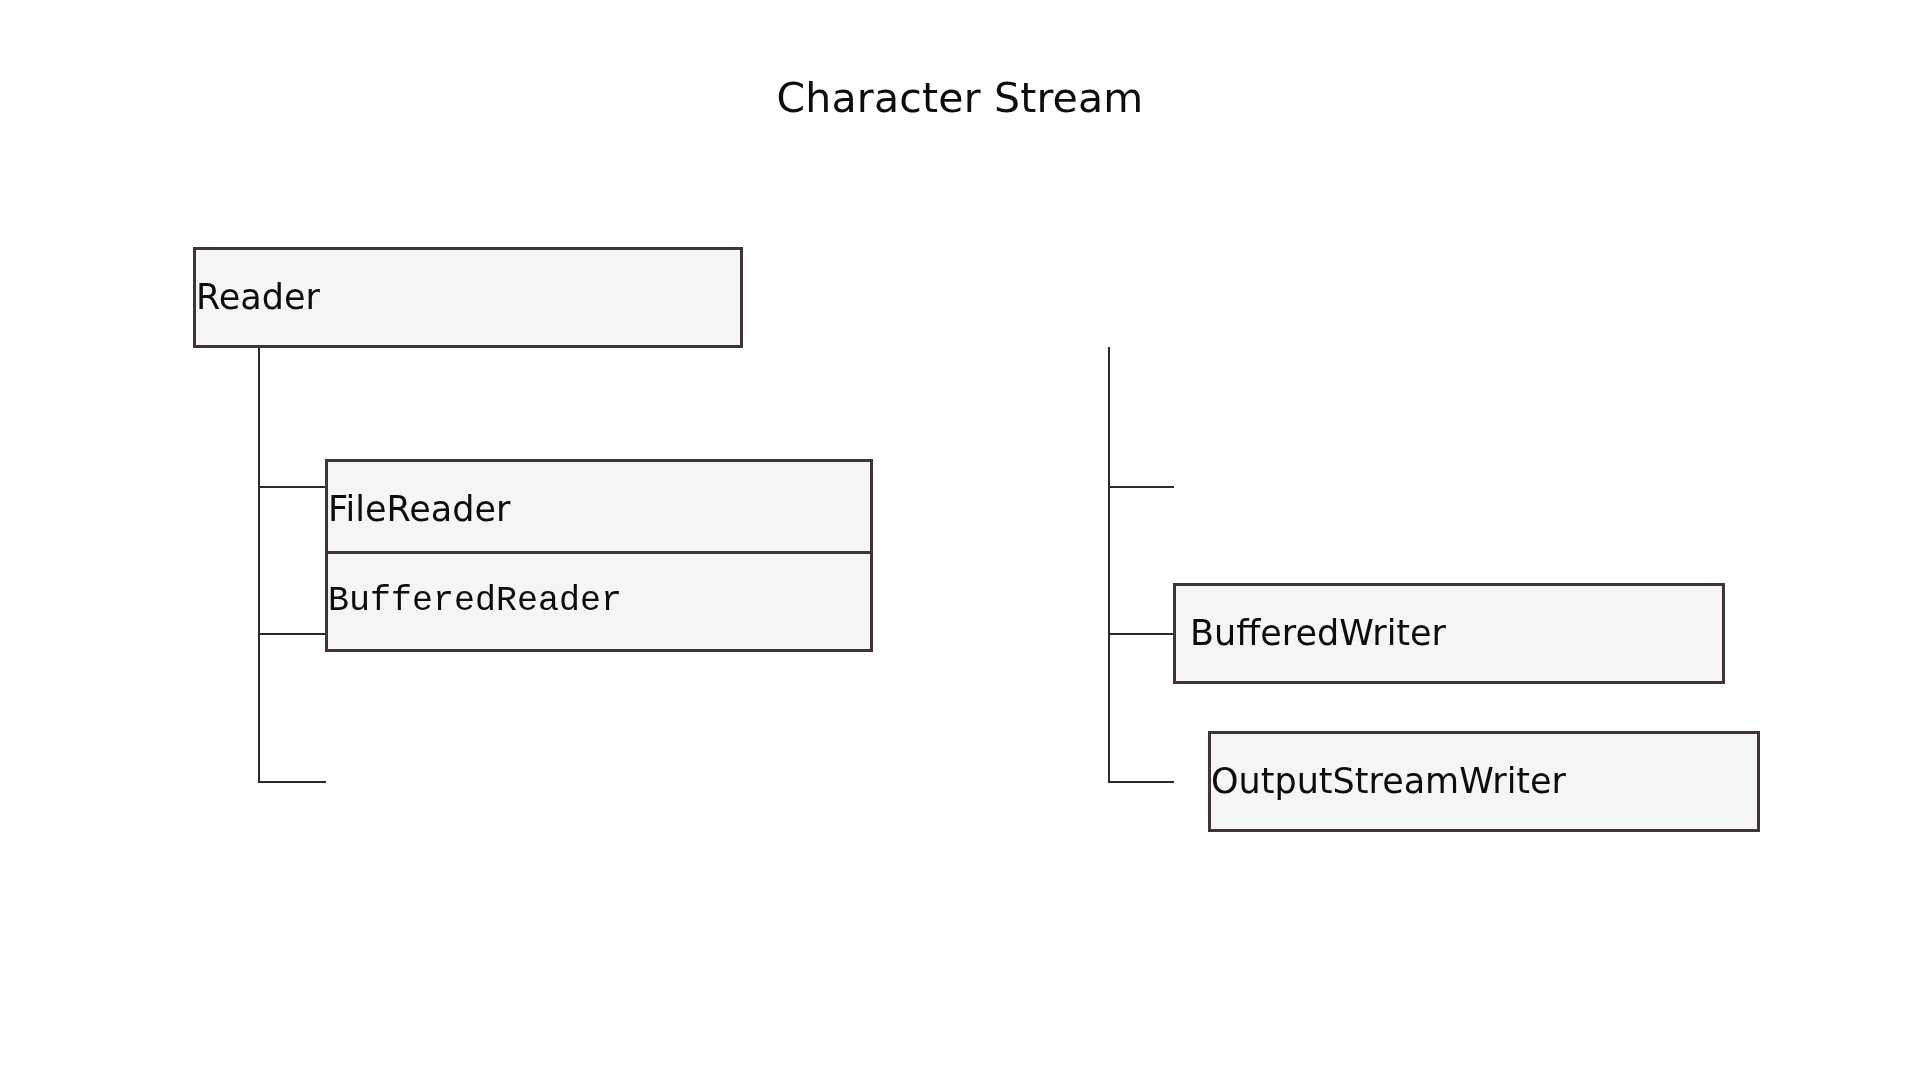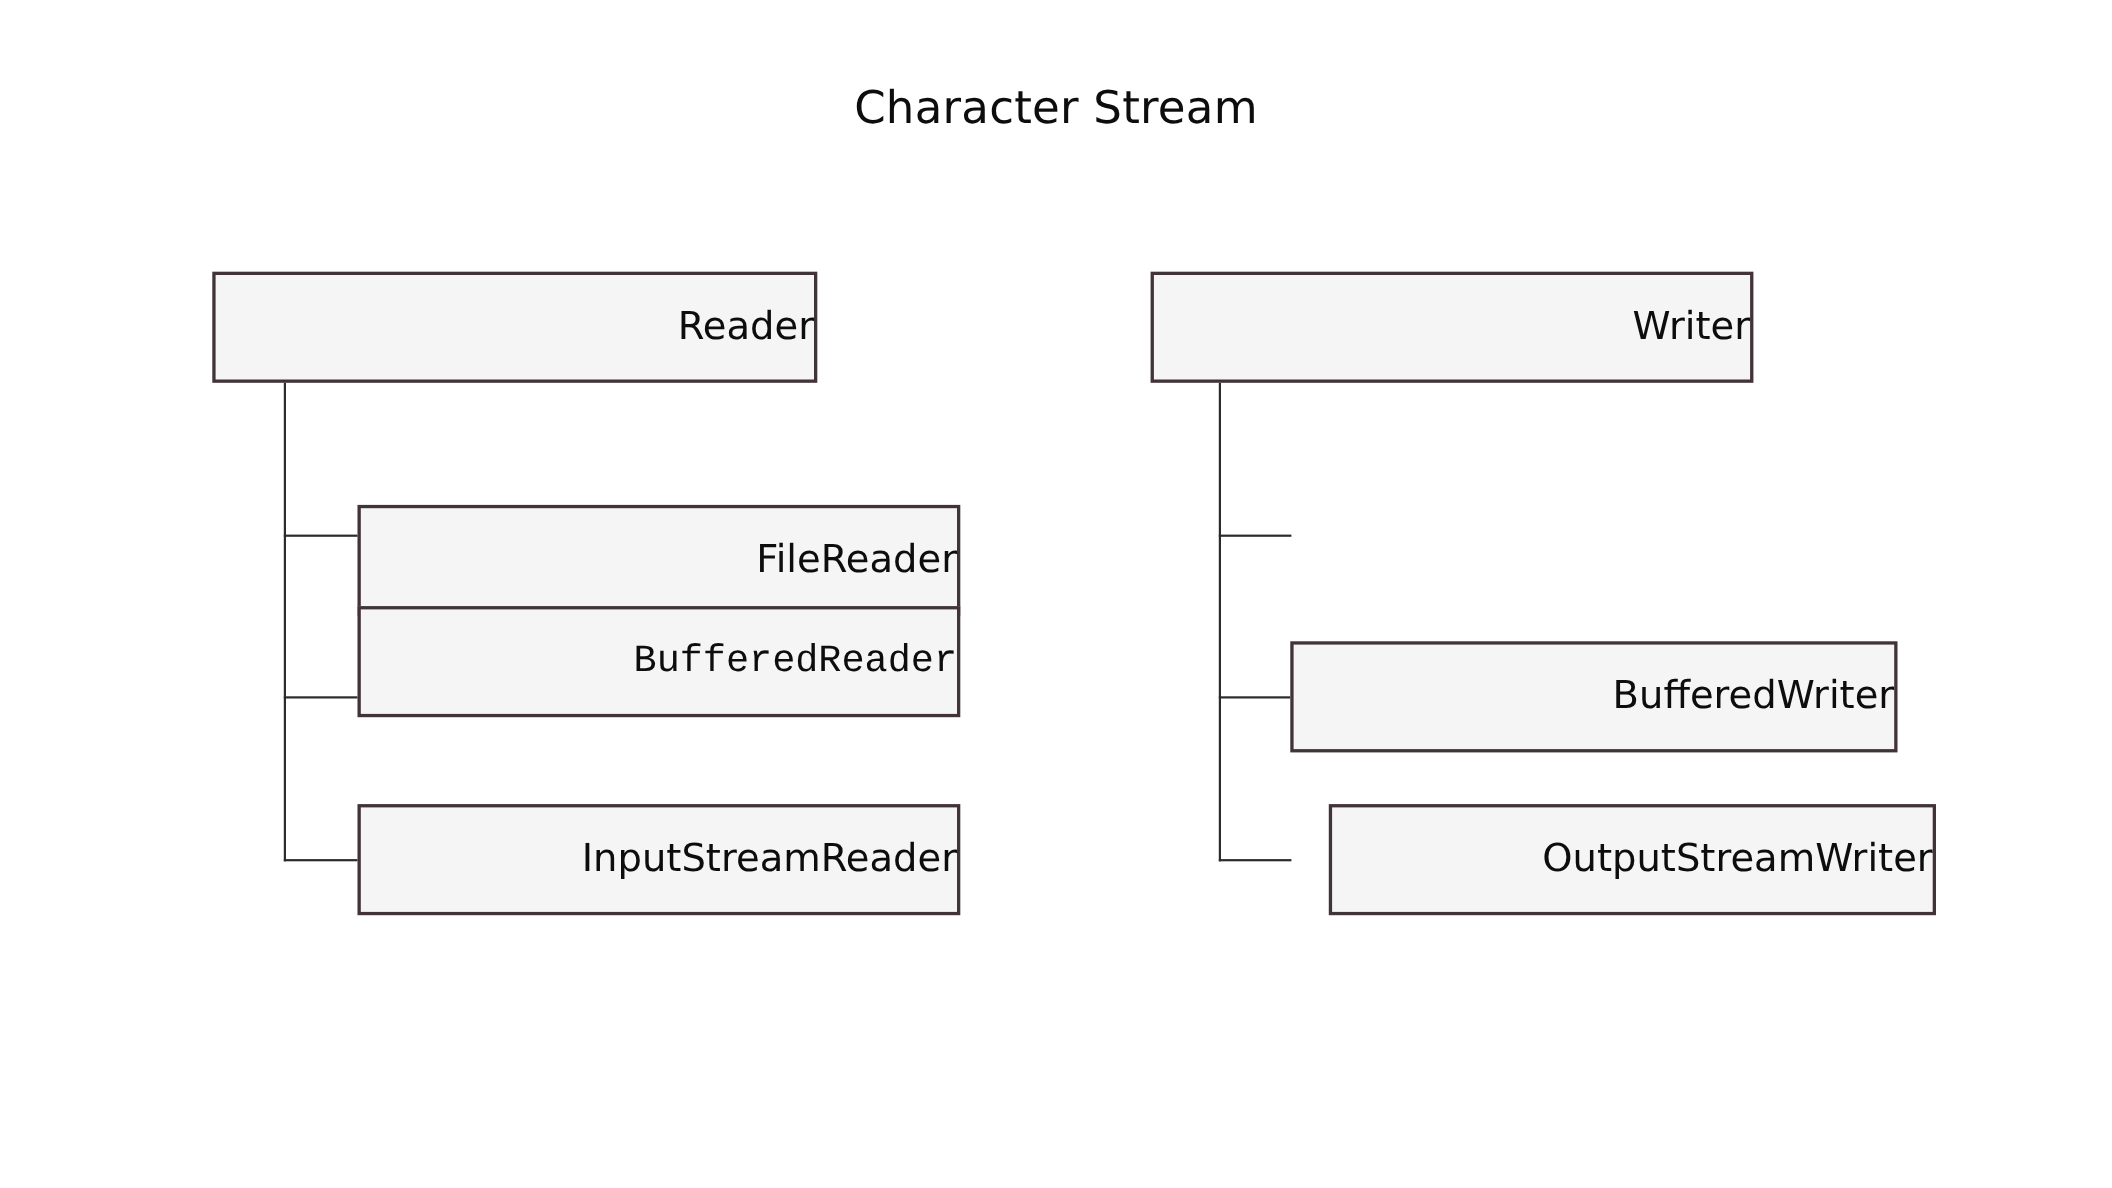--- a/index.html
+++ b/index.html
@@ -37,21 +37,21 @@
   }
 
   
   .node {
     position: absolute;
     box-sizing: border-box;
     background: #f5f5f5;
     border: 3px solid #413338;
     display: flex;
     align-items: center;
-    justify-content: flex-end;
+    justify-content: flex-start;
     color: #0d0d0d;
     font-size: 35px;
     font-weight: 400;
     line-height: 1;
     white-space: nowrap;
   }
 
   
   .node-reader  { left: 193px;  top: 247px; width: 550px; height: 101px; }
   .node-writer  { left: 1046px; top: 247px; width: 548px; height: 101px; }
@@ -103,32 +103,26 @@
   </div>
 
   <div class="node node-filereader">
     <span>FileReader</span>
   </div>
 
   <div class="node node-bufferedreader">
     <span>BufferedReader</span>
   </div>
 
-  <div class="node node-inputstreamreader">
-    <span>InputStreamReader</span>
-  </div>
 
   <div class="conn conn-v conn-right-trunk"></div>
   <div class="conn conn-h conn-right-b1"></div>
   <div class="conn conn-h conn-right-b2"></div>
   <div class="conn conn-h conn-right-b3"></div>
 
-  <div class="node node-writer">
-    <span>Writer</span>
-  </div>
 
 
   <div class="node node-bufferedwriter">
     <span>BufferedWriter</span>
   </div>
 
   <div class="node node-outputstreamwriter">
     <span>OutputStreamWriter</span>
   </div>
 

